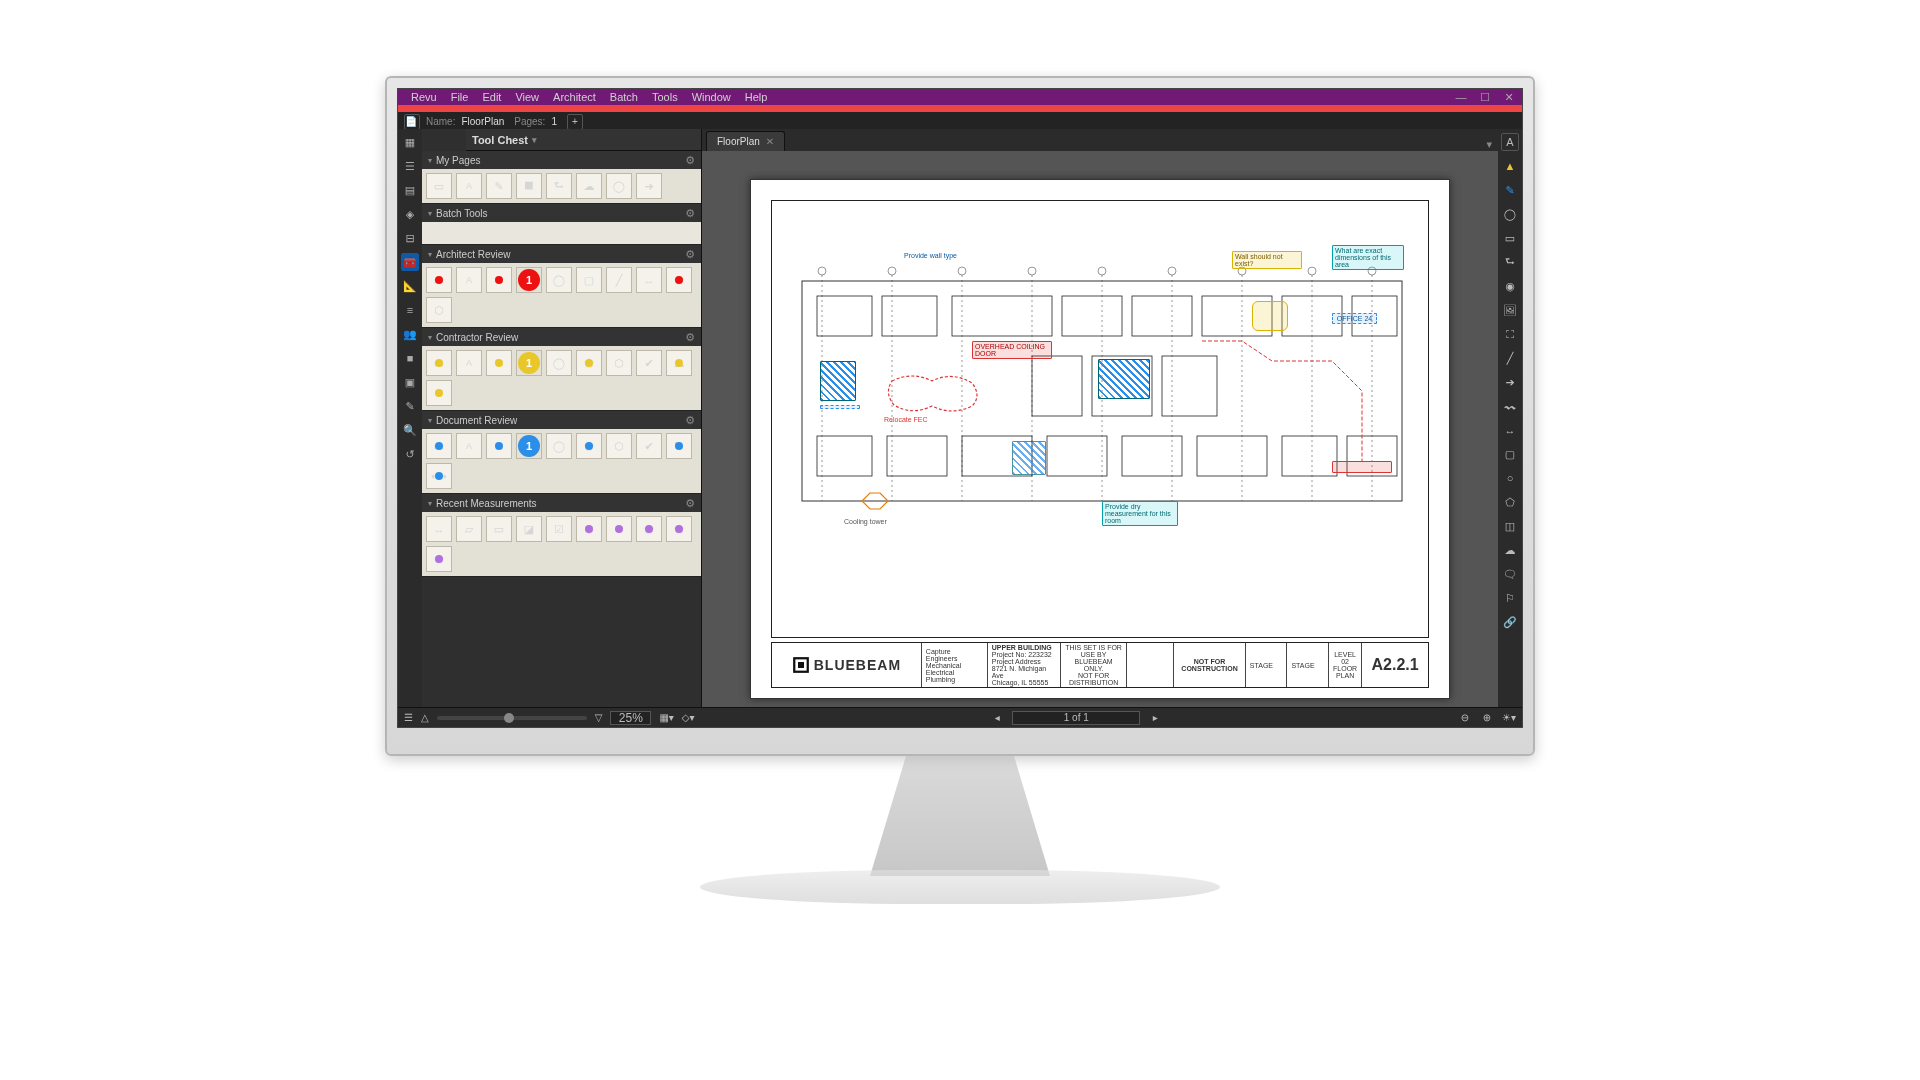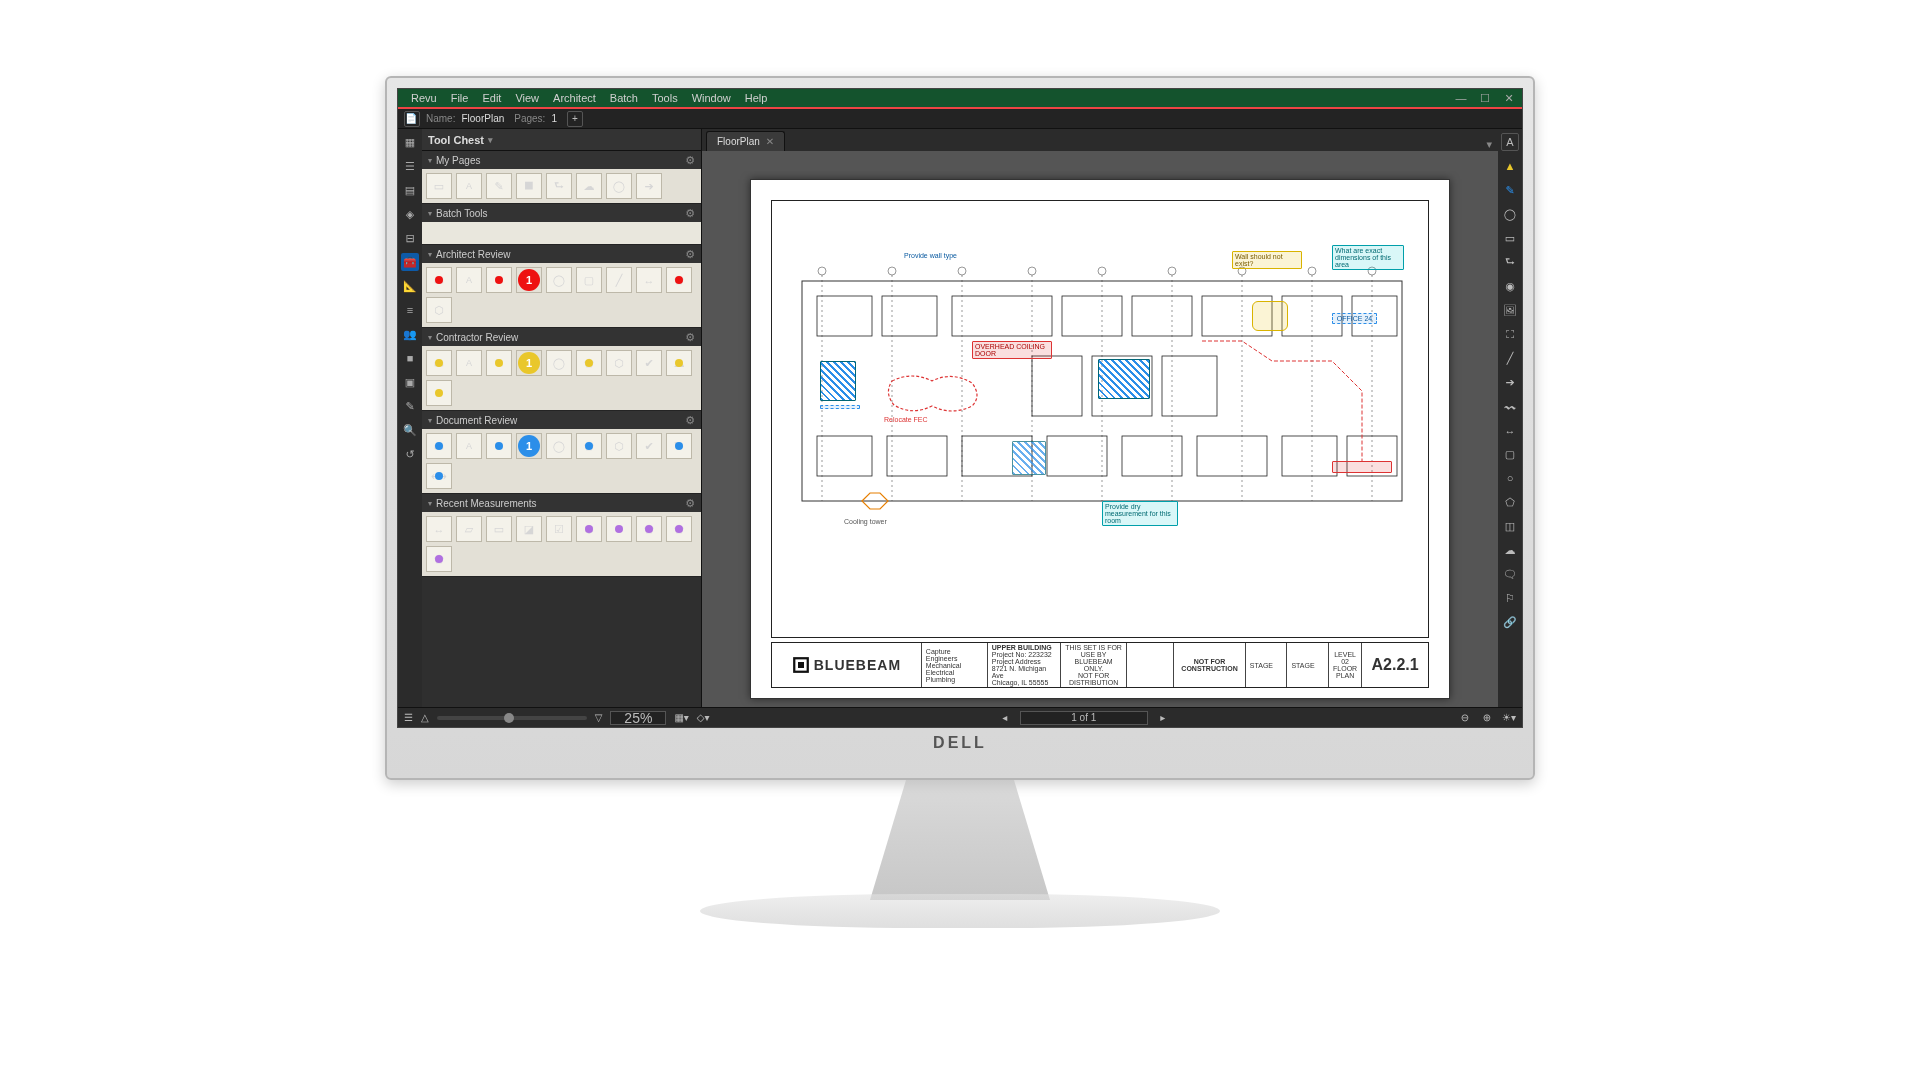--- a/index.html
+++ b/index.html
@@ -40,25 +40,25 @@
     position:relative;
     width: 1126px;
     height: 640px;
     overflow: hidden;
     border: 1px solid #444;
   }
 
   
   .menubar {
     height:20px;
-    background:#14532d;
+    background:#701a75;
     display:flex;
     align-items:center;
     padding:8px 6px;
-    border-bottom:2px solid #ef4444;
+    border-bottom:7px solid #ef4444;
   }
   .menubar .menu-item { padding:0 7px; cursor:pointer; color:#d0d0d0; font-size:11px; }
   .menubar .window-controls { margin-left:auto; display:flex; gap:10px; color:#aaa; }
   .win-btn { width:14px; text-align:center; cursor:pointer;}
 
   
   .docbar {
     height:20px;
     background:#232323;
     display:flex;
@@ -104,20 +104,21 @@
     width:280px;
     background:#2f2f2f;
     border-right:1px solid #111;
     display:flex;flex-direction:column;
   }
   .panel-header {
     height:22px;background:#333;
     display:flex;align-items:center;
     padding:8px 6px;font-weight:600;font-size:11px;color:#ddd;
     border-bottom:1px solid #111;
+    margin-left:44px;
   }
   .panel-header .chev { margin-left:4px;font-size:9px;color:#888;}
   .section {
     border-bottom:1px solid #242424;
   }
   .section-hdr {
     height:18px;background:#333;
     display:flex;align-items:center;
     padding:0 6px;font-size:10px;color:#ccc;
   }
@@ -214,21 +215,21 @@
   .tb-sheet .num{font-size:16px;font-weight:700;}
 
   
   .statusbar{
     position:absolute;left:0;right:0;bottom:0;height:20px;
     background:#2b2b2b;border-top:1px solid #111;
     display:flex;align-items:center;gap:8px;padding:0 6px;font-size:10px;color:#bbb;
   }
   .zoom-slider{flex:0 0 150px;height:4px;background:#444;position:relative;border-radius:2px;}
   .zoom-slider .thumb{position:absolute;left:45%;top:-3px;width:10px;height:10px;border-radius:50%;background:#888;}
-  .zoom-box{width:56px;height:14px;border:1px solid #555;background:#222;display:flex;align-items:center;justify-content:center;font-size:14px;}
+  .zoom-box{width:41px;height:14px;border:1px solid #555;background:#222;display:flex;align-items:center;justify-content:center;font-size:12px;}
   .pager{flex:1;display:flex;align-items:center;justify-content:center;gap:8px;}
   .pager .field{width:128px;height:14px;border:1px solid #555;background:#222;display:flex;align-items:center;justify-content:center;}
   .nav-btn{width:14px;text-align:center;cursor:pointer;}
 
   
   .stand-neck{
     width:180px;height:120px;margin:0 auto;
     background:linear-gradient(#bcbcbc,#999);
     clip-path:polygon(20% 0,80% 0,100% 100%,0 100%);
     opacity:.55;
@@ -579,17 +580,16 @@
           <span class="nav-btn">◂</span>
           <div class="field">1 of 1</div>
           <span class="nav-btn">▸</span>
         </div>
         <span class="nav-btn">⊖</span>
         <span class="nav-btn">⊕</span>
         <span style="margin-left:auto">☀▾</span>
       </div>
 
     </div>
-    <div class="dell-logo">DELL</div>
   </div>
   <div class="stand-neck"></div>
   <div class="stand-base"></div>
 </div>
 
 </body></html>

